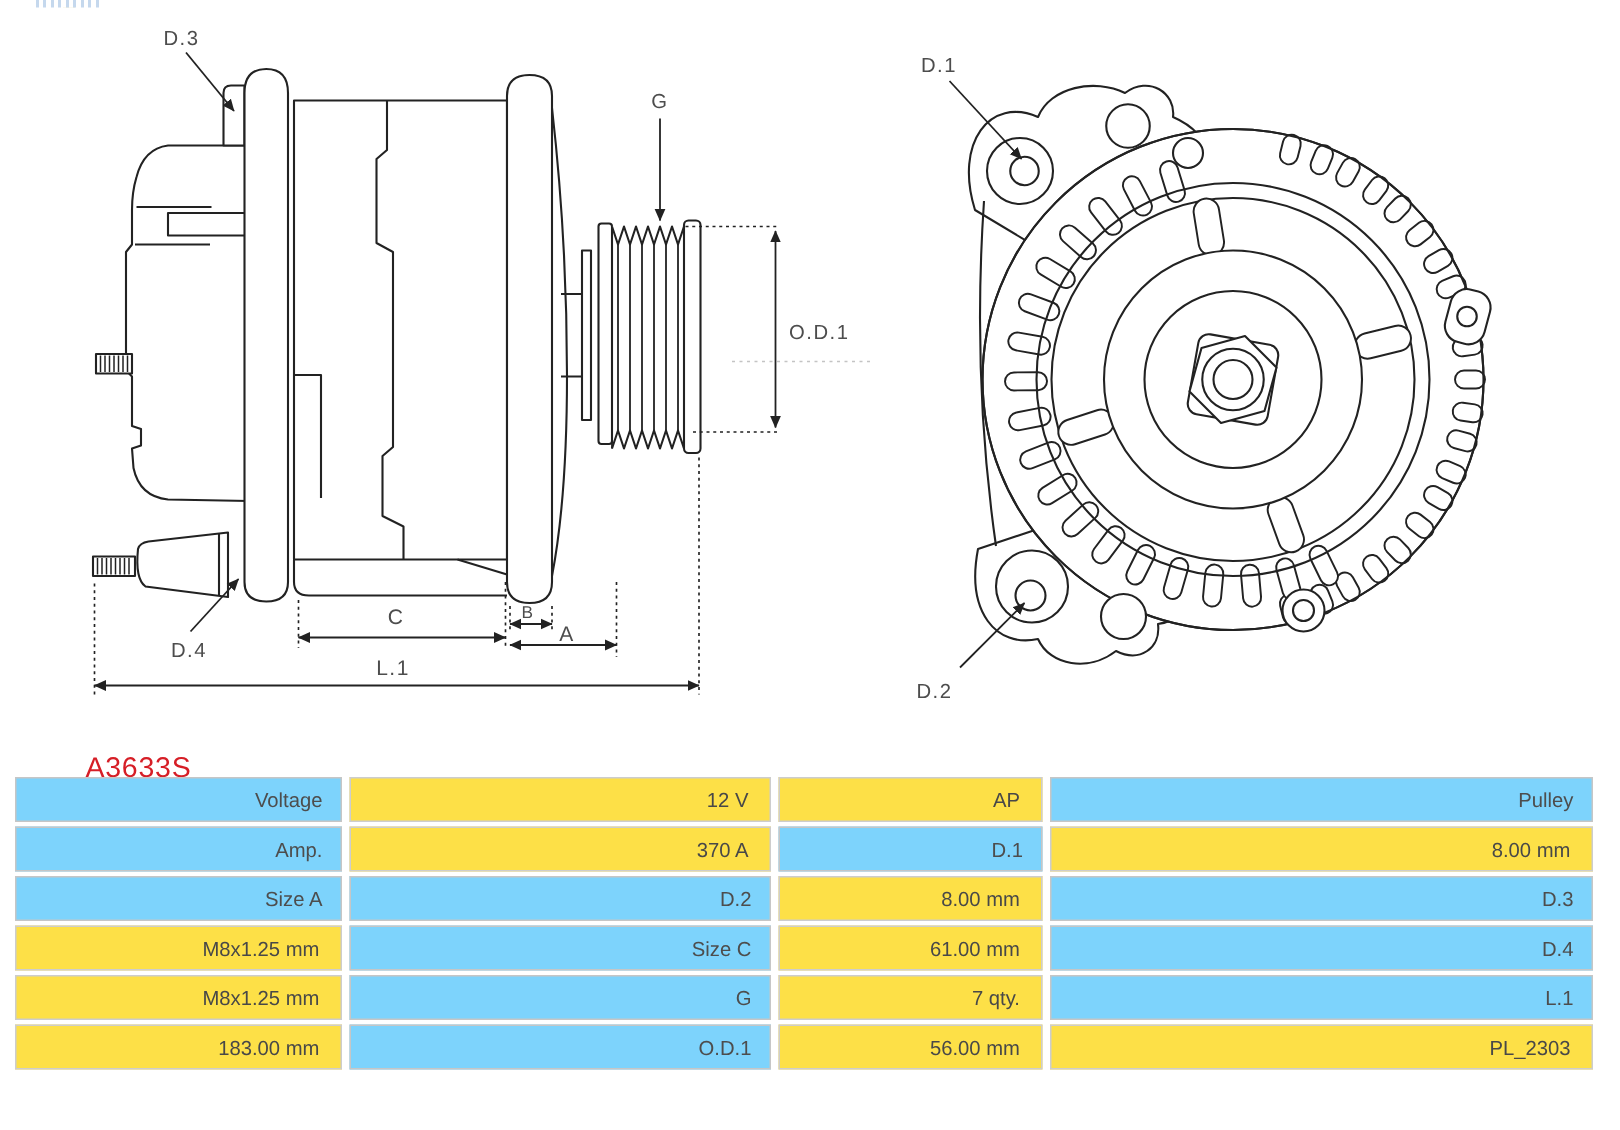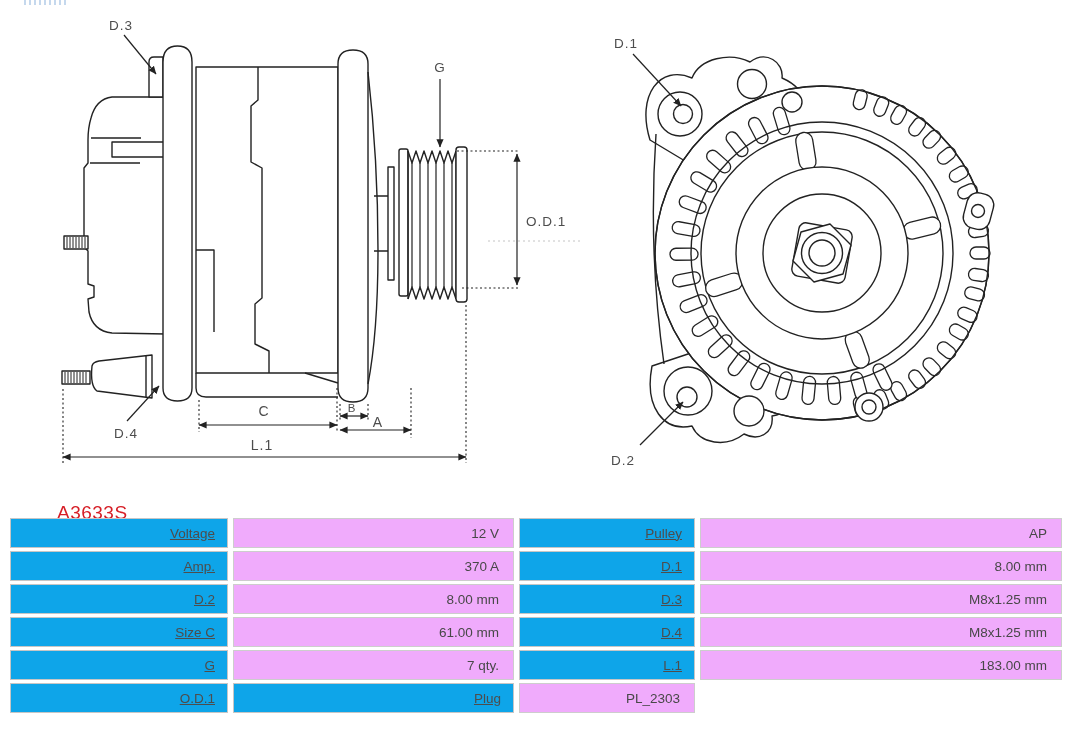--- a/index.html
+++ b/index.html
@@ -11,22 +11,22 @@
     opacity:.85;}
   .diagram-wrap{position:absolute;left:0;top:0;width:1080px;height:482px;}
   svg{display:block;}
   svg text{font-family:"Liberation Sans",sans-serif;fill:#4d4d4d;letter-spacing:1px;}
   .code{position:absolute;left:14px;top:502px;font-size:19px;color:#d61e26;
         letter-spacing:.5px;cursor:pointer;text-decoration:none;margin-left:43px;}
   .spec-table{position:absolute;left:10px;top:518px;width:1052px;
     display:grid;grid-template-columns:218px 281px 176px 362px;gap:3px 5px;}
   .cell{height:30px;box-sizing:border-box;display:flex;align-items:center;
         justify-content:flex-end;font-size:13.5px;color:#4d4d4d;}
-  .cell.lbl{background:#0ea5e9;border:1px solid #c6c6c6;padding-right:12px;text-decoration:underline;}
-  .cell.val{background:#f0abfc;border:1px solid #cdcdcd;padding-right:14px;color:#484848;}
+  .cell.lbl{background:#7dd3fc;border:1px solid #c6c6c6;padding-right:12px;}
+  .cell.val{background:#fde047;border:1px solid #cdcdcd;padding-right:14px;color:#484848;}
 </style>
 </head>
 <body>
 
 <div class="artifact"></div>
 
 <div class="diagram-wrap">
 <svg width="1080" height="482" viewBox="0 0 1080 482">
   <defs>
     <marker id="mE" viewBox="0 0 10 10" refX="8.5" refY="5" markerWidth="9" markerHeight="9" orient="auto" markerUnits="userSpaceOnUse">
@@ -192,40 +192,41 @@
   <text x="626" y="48" font-size="13.5" text-anchor="middle">D.1</text>
   <text x="623" y="465" font-size="13.5" text-anchor="middle">D.2</text>
 </svg>
 </div>
 
 <a class="code">A3633S</a>
 
 <div class="spec-table">
   <div class="cell lbl">Voltage</div>
   <div class="cell val">12 V</div>
+  <div class="cell val">AP</div>
   <div class="cell lbl">Pulley</div>
-  <div class="cell val">AP</div>
 
   <div class="cell lbl">Amp.</div>
   <div class="cell val">370 A</div>
   <div class="cell lbl">D.1</div>
   <div class="cell val">8.00 mm</div>
 
+  <div class="cell lbl">Size A</div>
   <div class="cell lbl">D.2</div>
   <div class="cell val">8.00 mm</div>
 
   <div class="cell lbl">D.3</div>
   <div class="cell val">M8x1.25 mm</div>
 
   <div class="cell lbl">Size C</div>
   <div class="cell val">61.00 mm</div>
   <div class="cell lbl">D.4</div>
   <div class="cell val">M8x1.25 mm</div>
 
   <div class="cell lbl">G</div>
   <div class="cell val">7 qty.</div>
   <div class="cell lbl">L.1</div>
   <div class="cell val">183.00 mm</div>
 
   <div class="cell lbl">O.D.1</div>
-  <div class="cell lbl">Plug</div>
+  <div class="cell val">56.00 mm</div>
   <div class="cell val">PL_2303</div>
 </div>
 
 </body></html>

